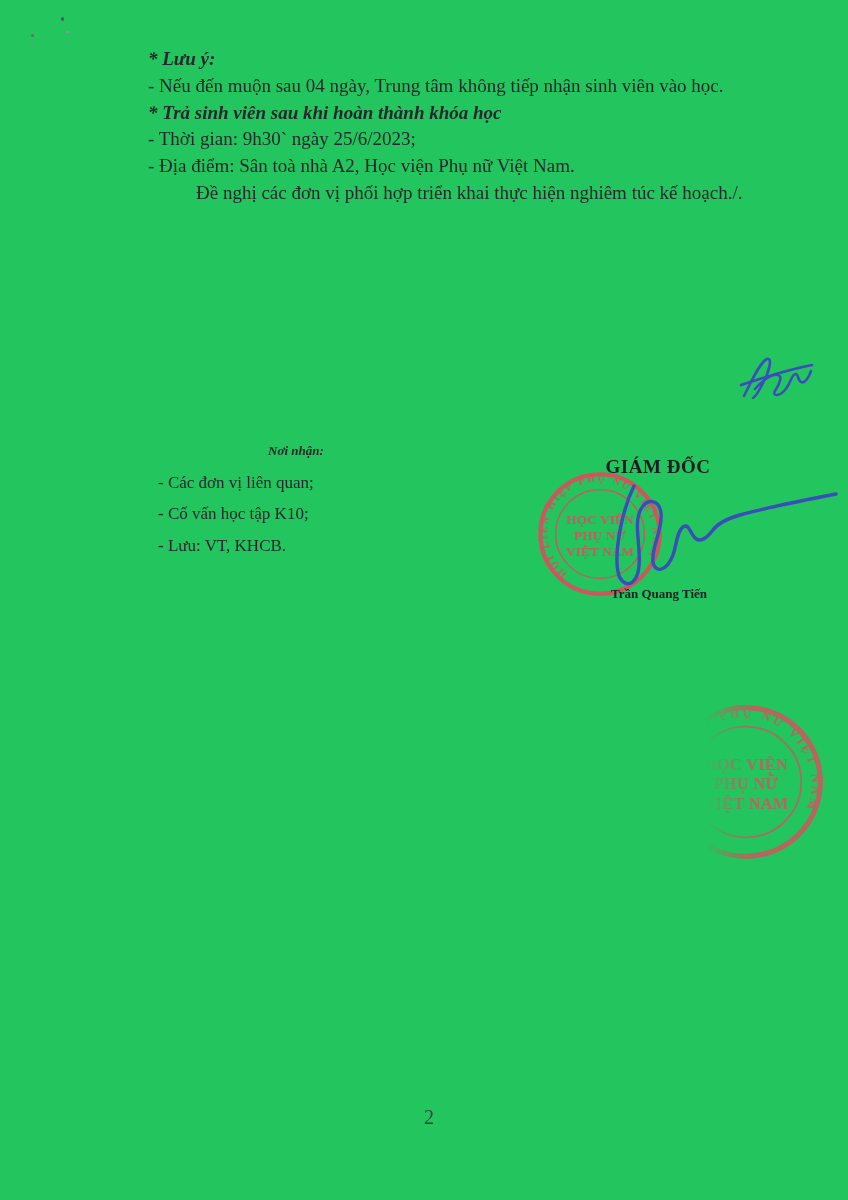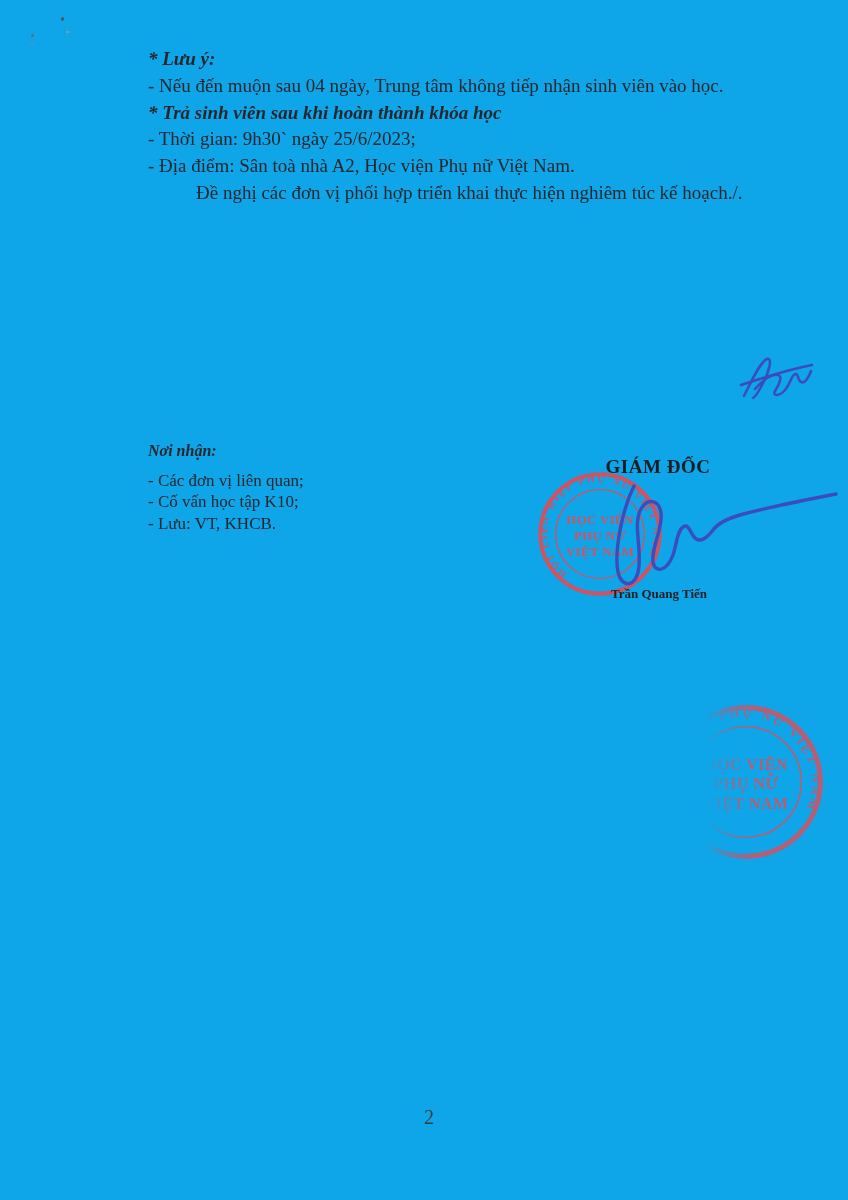--- a/index.html
+++ b/index.html
@@ -1,20 +1,20 @@
 <!DOCTYPE html>
 <html style="--stamp-red: #d94f5c; --sig-blue: #3a4dbb;"><head>
 <meta charset="utf-8">
 <style>
   html,body{margin:0;padding:0;background:#e8e8e8;}
   .page{
     position:relative;
     width:848px;height:1200px;
     margin:0 auto;
-    background:#0ea5e9;
+    background:#22c55e;
     font-family:"Liberation Serif","DejaVu Serif",serif;
     color:#26272c;
     overflow:hidden;
   }
   :root{
     --stamp-red:#d94f5c;
     --sig-blue:#3a4dbb;
   }
   
   .content{
@@ -25,24 +25,25 @@
   .just{text-align:justify;}
   .ind{text-indent:48px;}
   .head{font-weight:bold;font-style:italic;}
   .email{text-decoration:underline;text-underline-offset:3px;}
   
   .recipients{
     position:absolute;left:148px;top:440px;
     font-size:17px;line-height:21.5px;
   }
   .recipients .rhead{
-    font-weight:bold;font-style:italic;font-size:16px;
-    margin:0 0 8px 0;
+    font-weight:bold;font-style:italic;font-size:13px;
+    margin:0 0 0 0;
+    text-align:right;
   }
-  .recipients p{margin:0;}
+  .recipients p{margin:10px;}
   
   .director-title{
     position:absolute;left:585px;top:456px;width:146px;
     text-align:center;font-weight:bold;font-size:19px;letter-spacing:.5px;
     color:#1d1e22;
   }
   .director-name{
     position:absolute;left:573px;top:586px;width:172px;
     text-align:center;font-weight:bold;font-size:13px;
     color:#202125;z-index:4;

